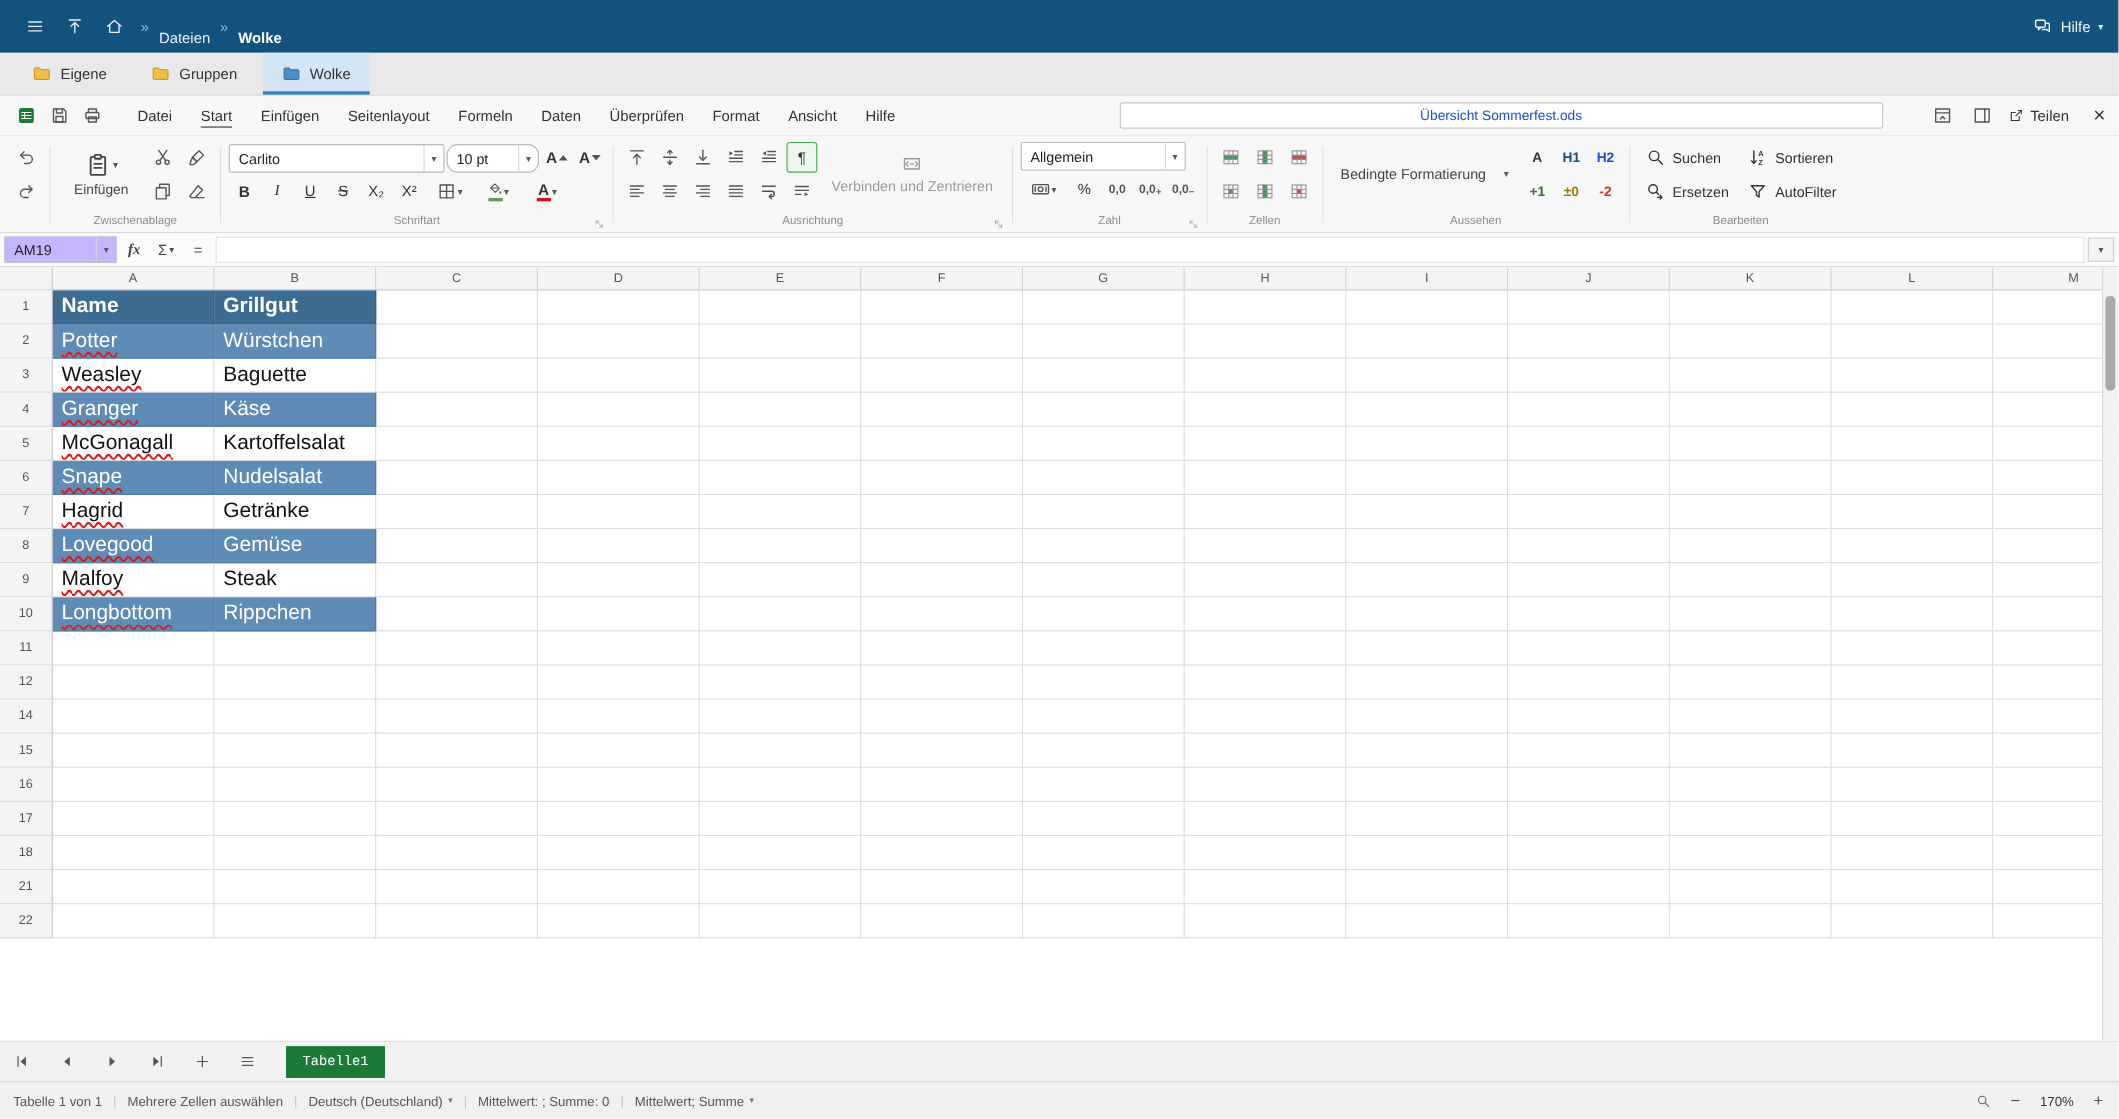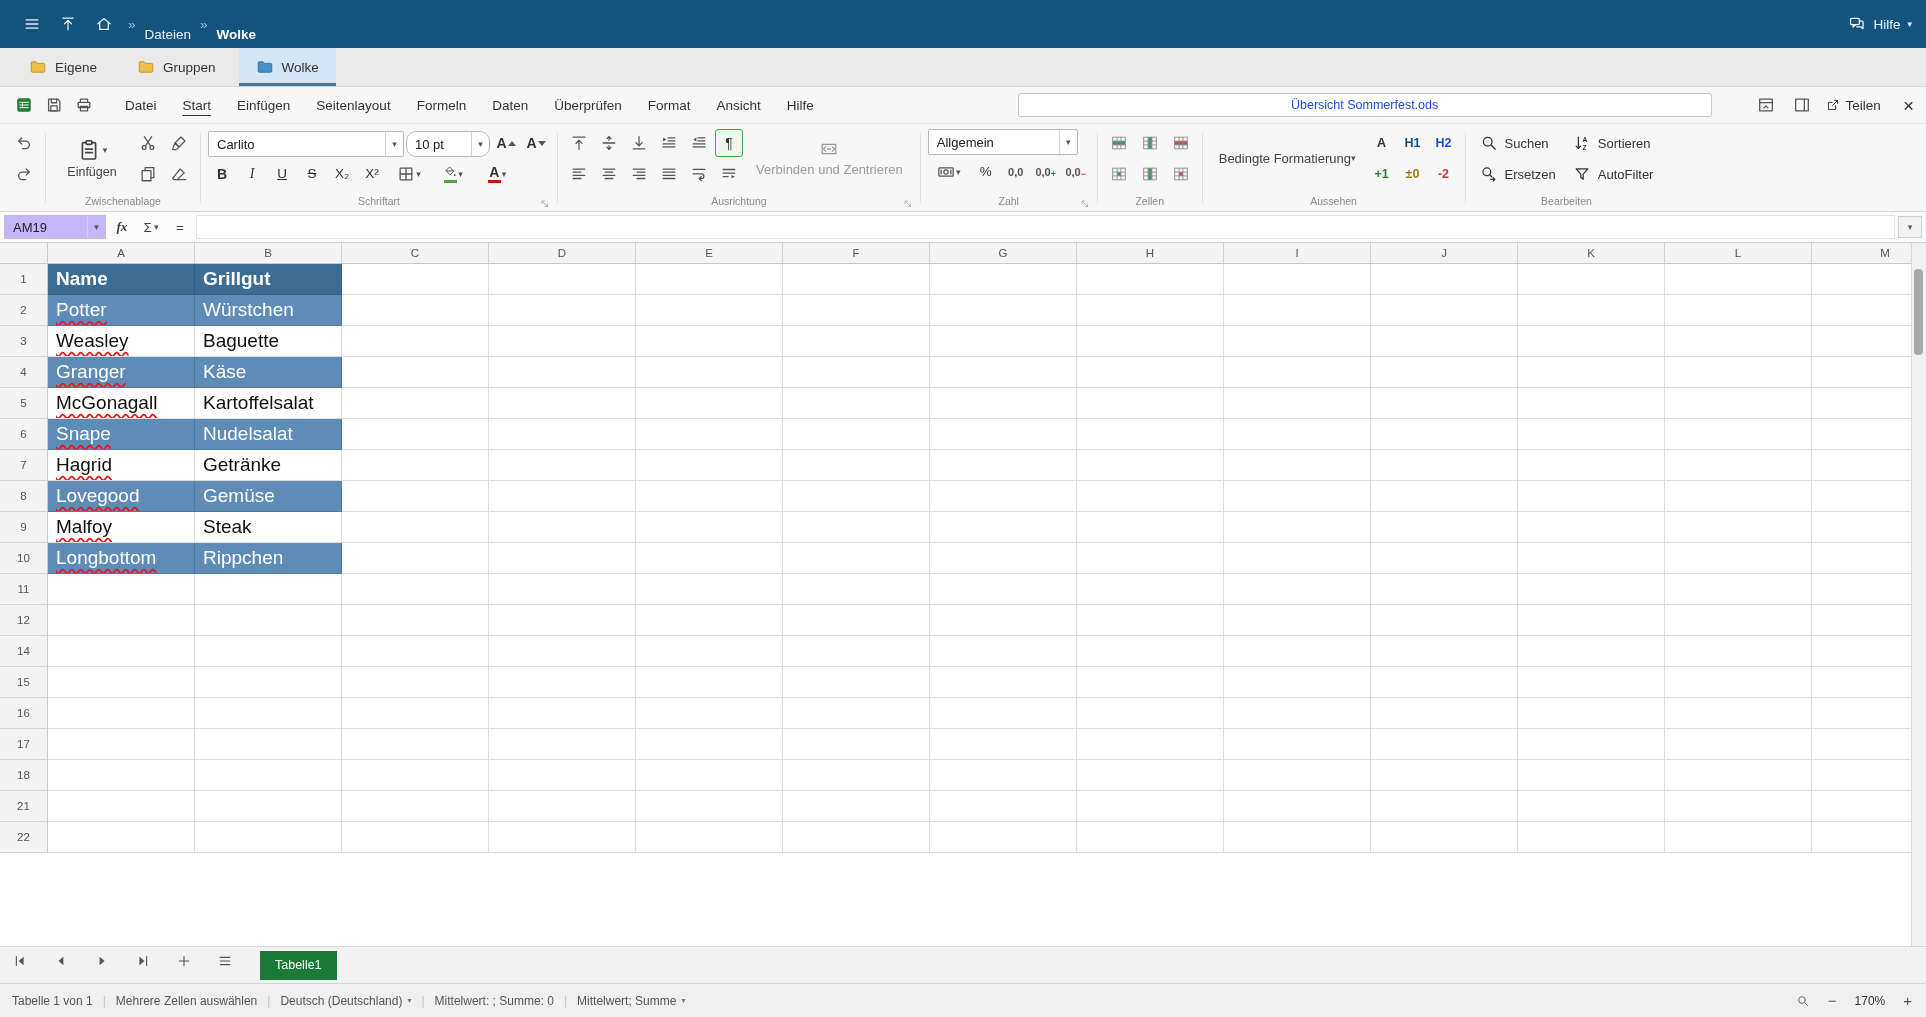--- a/index.html
+++ b/index.html
@@ -90,21 +90,21 @@
     display:flex; align-items:center; font-size:13px; color:#222; cursor:pointer; }
   .cval { padding:0 8px; flex:1; text-align:left; white-space:nowrap; overflow:hidden; }
   .ccaret { width:18px; height:100%; border-left:1px solid #d6d6d6; display:flex;
     align-items:center; justify-content:center; font-size:9px; color:#555; }
   .combo.font { width:196px; }
   .combo.size { width:84px;border-radius:10px; }
   .combo.numfmt { width:150px; }
   .merge-btn { height:59px; display:flex; flex-direction:column; align-items:center;
     justify-content:center; gap:4px; color:#9b9b9b; font-size:13px; padding:0 10px;
     background:none; border:none; font-family:inherit; cursor:pointer; white-space:nowrap; }
-  .midbtn { height:59px; display:flex; align-items:center; gap:0; font-size:13px; color:#444;
+  .midbtn { height:59px; display:flex; align-items:center; gap:16px; font-size:13px; color:#444;
     padding:0 9px; background:none; border:none; font-family:inherit; cursor:pointer; white-space:nowrap; }
   .styles-grid, .cells-grid { display:grid; grid-template-columns:repeat(3,28px); grid-auto-rows:28px; gap:3px; }
   .stylebtn { width:28px; height:28px; display:flex; align-items:center; justify-content:center;
     font-size:12.5px; font-weight:bold; background:none; border:1px solid transparent;
     border-radius:3px; cursor:pointer; font-family:inherit; }
   .editbtn { height:28px; display:flex; align-items:center; gap:7px; font-size:13px; color:#333;
     background:none; border:none; padding:0 7px; font-family:inherit; cursor:pointer; white-space:nowrap; }
   .dec { display:inline-flex; align-items:flex-end; font-size:11px; font-weight:bold; color:#555; line-height:1; }
   .mark { font-size:9px; font-weight:bold; line-height:1; position:relative; top:1px; }
   .mark.plus { color:#2e7d32; }
@@ -142,21 +142,21 @@
   .gridcell.blue { background:var(--table-row-blue,#5e8cb6); color:#fff;
     border-right-color:#50799e; border-bottom-color:#50799e; }
   .misspell { text-decoration-line:underline; text-decoration-style:wavy;
     text-decoration-color:var(--misspell-red,#e01b1b); text-underline-offset:4px; }
   .vscroll { position:absolute; top:0; right:0; bottom:0; width:15px; background:#f1f1f1;
     border-left:1px solid #dadada; cursor:pointer; }
   .vthumb { position:absolute; top:26px; left:2px; width:9px; height:86px; background:#a9a9a9; border-radius:4px; }
 
   
   .sheetbar { flex:0 0 37px; background:#f2f2f2; border-top:1px solid #d8d8d8;
-    display:flex; padding:0 6px; gap:13px; }
+    display:flex; align-items:center; padding:0 6px; gap:13px;font-family:Liberation Mono, monospace; }
   .sbtn { width:28px; height:28px; display:flex; align-items:center; justify-content:center;
     color:#555; background:none; border:none; cursor:pointer; }
   .sheettab { height:29px; margin-left:8px; background:var(--sheet-tab-bg,#1b7a35); color:#fff;
     font-size:12.5px; display:flex; align-items:center; padding:0 15px; cursor:pointer; }
 
   
   .statusbar { flex:0 0 34px; background:#f0f0f0; border-top:1px solid #d4d4d4;
     display:flex; align-items:center; font-size:12px; color:#555; padding:0 12px; gap:10px; }
   .sb-left { display:flex; align-items:center; gap:10px; }
   .sb-sep { color:#c4c4c4; }

